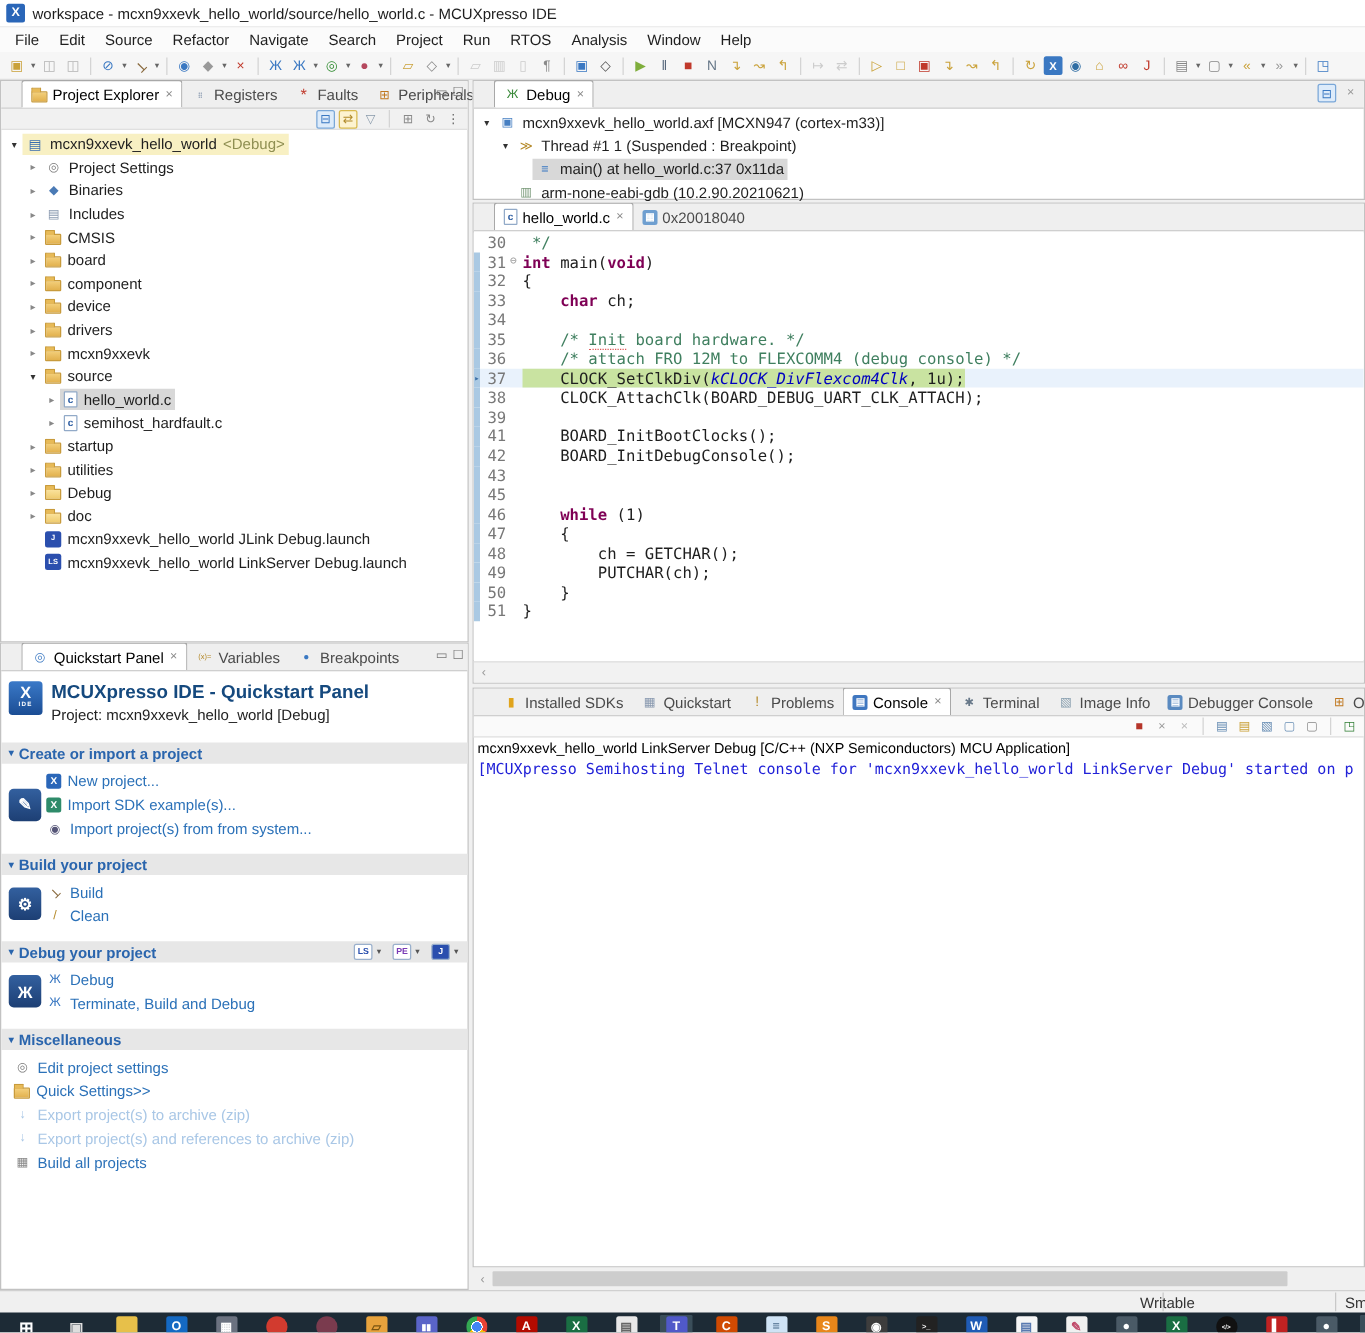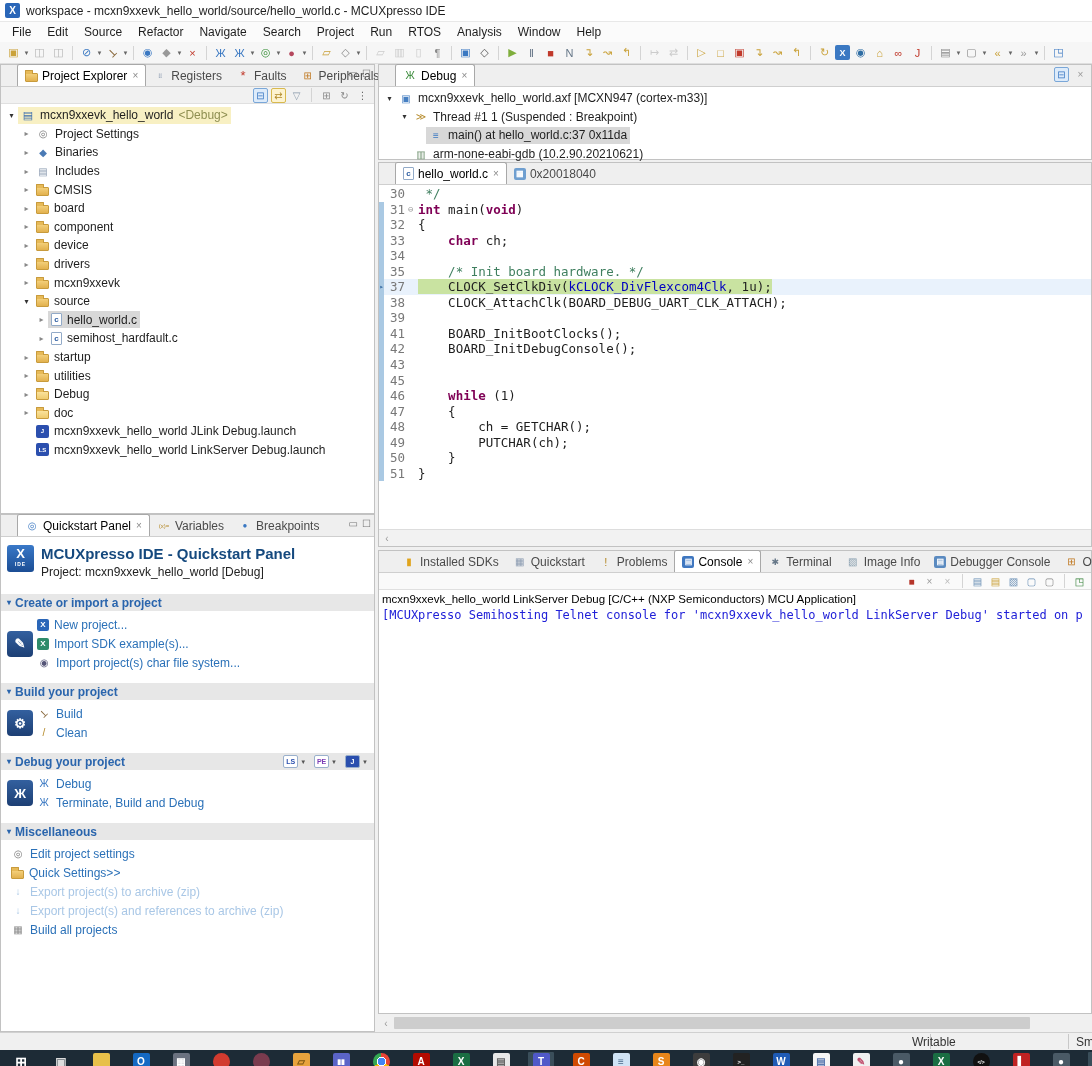--- a/index.html
+++ b/index.html
@@ -54,21 +54,21 @@
 .cbar.chg{background:#aac9e3}
 .cnum{width:24px;flex:none;text-align:right;padding-right:3px;color:#787878;background:#fff}
 .cline.cur .cnum{background:#e9f2fc}
 .cfold{width:10px;flex:none;color:#9a9a9a;font-size:9px;display:flex;align-items:center}
 .ccode{flex:1}
 .dbghl{background:#c9e3a1}
 .seg-k{color:#7f0055;font-weight:bold}
 .seg-c{color:#3f7f5f}
 .seg-cw{color:#3f7f5f;border-bottom:1px dotted #e05a5a}
 .seg-s{color:#2a00ff}
-.seg-e{color:#0000c0;}
+.seg-e{color:#0000c0;font-style:italic}
 .seg-fn{font-weight:normal}
 .hsb{position:absolute;left:0;bottom:0;right:0;height:17px;background:#f2f2f2;border-top:1px solid #ddd;display:flex;align-items:center}
 .hsb .larr{width:16px;text-align:center;color:#9a9a9a;font-size:10px}
 
 
 .qs-head{display:flex;gap:7px;padding:8px 6px 6px 6px;align-items:flex-start}
 .qs-logo{width:27px;height:27px;background:linear-gradient(#3a79c8,#1b4d94);border-radius:3px;color:#fff;display:flex;flex-direction:column;align-items:center;justify-content:center;font-weight:bold;font-size:13px;line-height:10px;flex:none}
 .qs-logo small{font-size:5px;letter-spacing:1px}
 .qs-title{font-size:15px;font-weight:bold;color:#15497e}
 .qs-sub{font-size:12px;color:#222;margin-top:3px}
@@ -496,21 +496,21 @@
           <div class="qs-link">
             <span class="ic" style="color: rgb(255, 255, 255); background: rgb(42, 102, 184); border-radius: 2px; width: 12px; height: 12px; font-size: 8px; font-weight: bold;">X</span>
             <span>New project...</span>
           </div>
           <div class="qs-link">
             <span class="ic" style="color: rgb(255, 255, 255); background: rgb(46, 139, 106); border-radius: 2px; width: 12px; height: 12px; font-size: 8px; font-weight: bold;">X</span>
             <span>Import SDK example(s)...</span>
           </div>
           <div class="qs-link">
             <span class="ic" style="color: rgb(85, 85, 119);">◉</span>
-            <span>Import project(s) char file system...</span>
+            <span>Import project(s) from from system...</span>
           </div>
         </div>
       </div>
       <div class="qs-bar">
         <span class="arr">▾</span>
         <span>Build your project</span>
       </div>
       <div class="qs-body">
         <div class="qs-gcol">
           <span class="gicon">⚙</span>
@@ -645,20 +645,21 @@
         <span>0x20018040</span>
       </div>
     </div>
   <div id="editor-code">
       <div class="cline"><span class="cbar"></span><span class="cnum">30</span><span class="cfold"></span><span class="ccode"><span class="seg-c"> */</span></span></div>
       <div class="cline"><span class="cbar chg"></span><span class="cnum">31</span><span class="cfold">⊖</span><span class="ccode"><span class="seg-k">int</span><span> </span><span class="seg-fn">main</span><span>(</span><span class="seg-k">void</span><span>)</span></span></div>
       <div class="cline"><span class="cbar chg"></span><span class="cnum">32</span><span class="cfold"></span><span class="ccode"><span>{</span></span></div>
       <div class="cline"><span class="cbar chg"></span><span class="cnum">33</span><span class="cfold"></span><span class="ccode"><span>    </span><span class="seg-k">char</span><span> ch;</span></span></div>
       <div class="cline"><span class="cbar chg"></span><span class="cnum">34</span><span class="cfold"></span><span class="ccode"></span></div>
       <div class="cline"><span class="cbar chg"></span><span class="cnum">35</span><span class="cfold"></span><span class="ccode"><span class="seg-c">    /* </span><span class="seg-cw">Init</span><span class="seg-c"> board hardware. */</span></span></div>
+      <div class="cline"><span class="cbar chg"></span><span class="cnum">36</span><span class="cfold"></span><span class="ccode"><span class="seg-c">    /* attach FRO 12M to FLEXCOMM4 (debug console) */</span></span></div>
       <div class="cline cur"><span class="cbar chg">▸</span><span class="cnum">37</span><span class="cfold"></span><span class="ccode"><span class="dbghl"><span>    CLOCK_SetClkDiv(</span><span class="seg-e">kCLOCK_DivFlexcom4Clk</span><span>, 1u);</span></span></span></div>
       <div class="cline"><span class="cbar chg"></span><span class="cnum">38</span><span class="cfold"></span><span class="ccode"><span>    CLOCK_AttachClk(BOARD_DEBUG_UART_CLK_ATTACH);</span></span></div>
       <div class="cline"><span class="cbar chg"></span><span class="cnum">39</span><span class="cfold"></span><span class="ccode"></span></div>
       <div class="cline"><span class="cbar chg"></span><span class="cnum">41</span><span class="cfold"></span><span class="ccode"><span>    BOARD_InitBootClocks();</span></span></div>
       <div class="cline"><span class="cbar chg"></span><span class="cnum">42</span><span class="cfold"></span><span class="ccode"><span>    BOARD_InitDebugConsole();</span></span></div>
       <div class="cline"><span class="cbar chg"></span><span class="cnum">43</span><span class="cfold"></span><span class="ccode"></span></div>
       <div class="cline"><span class="cbar chg"></span><span class="cnum">45</span><span class="cfold"></span><span class="ccode"></span></div>
       <div class="cline"><span class="cbar chg"></span><span class="cnum">46</span><span class="cfold"></span><span class="ccode"><span>    </span><span class="seg-k">while</span><span> (1)</span></span></div>
       <div class="cline"><span class="cbar chg"></span><span class="cnum">47</span><span class="cfold"></span><span class="ccode"><span>    {</span></span></div>
       <div class="cline"><span class="cbar chg"></span><span class="cnum">48</span><span class="cfold"></span><span class="ccode"><span>        ch = GETCHAR();</span></span></div>

